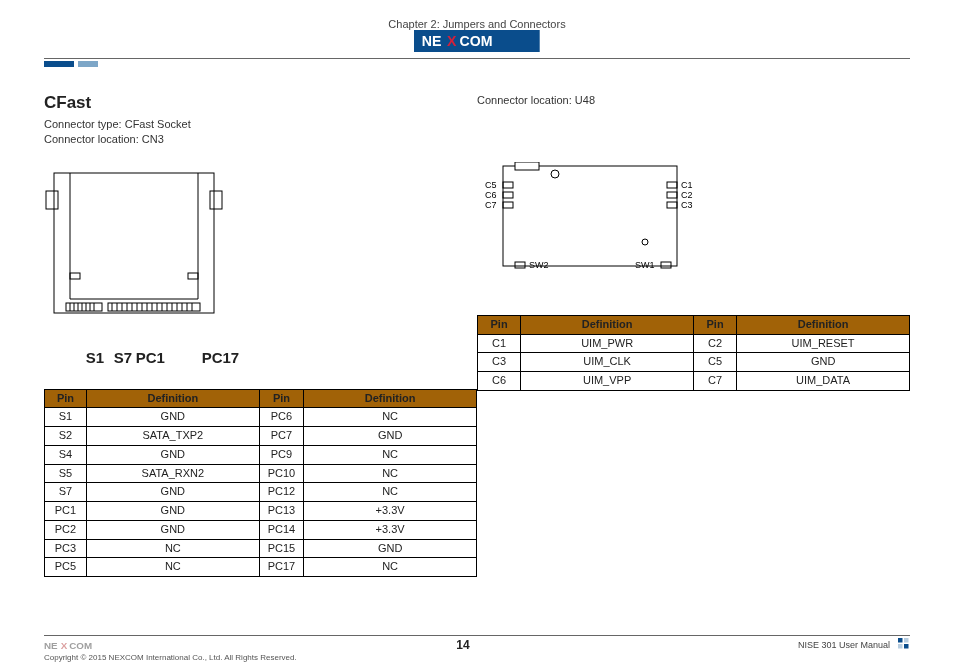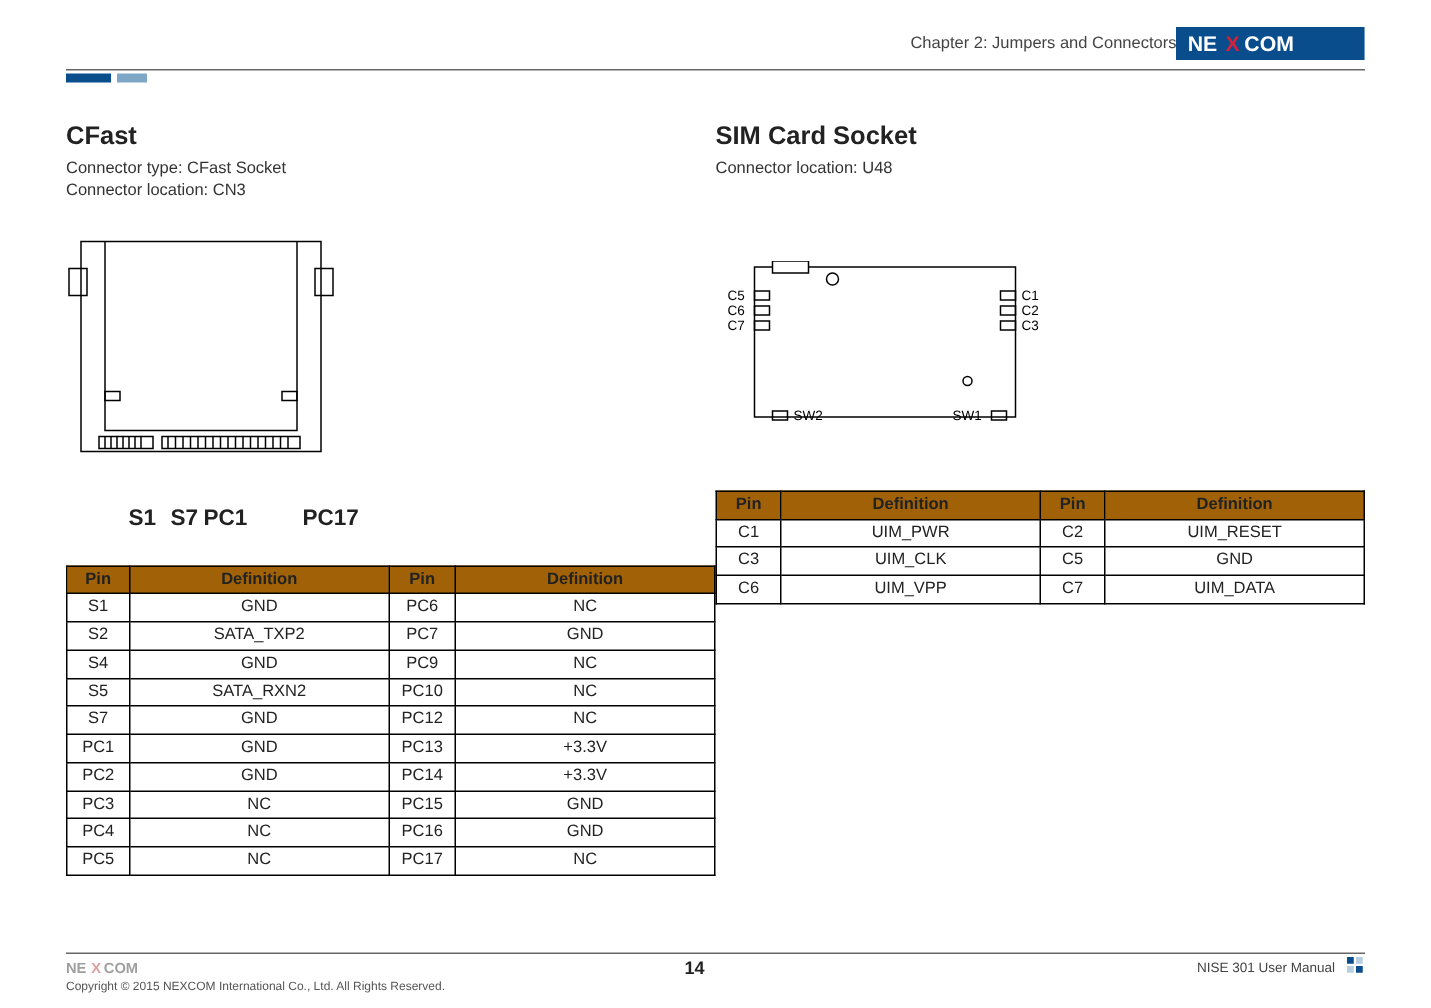--- a/index.html
+++ b/index.html
@@ -17,20 +17,21 @@
     padding: 18px 44px 10px 44px;
     position: relative;
     height: 100%;
   }
   .top-row {
     display: flex;
     justify-content: flex-end;
     align-items: center;
     font-size: 11px;
     color: #444;
+    flex-direction: column;
   }
   .top-line {
     border: none;
     border-top: 1px solid #666;
     margin: 6px 0 0 0;
   }
   .accent-bar {
     position: relative;
     height: 12px;
     margin: 2px 0 20px 0;
@@ -247,37 +248,30 @@
               <td class="pin">PC14</td>
               <td class="def">+3.3V</td>
             </tr>
             <tr>
               <td class="pin">PC3</td>
               <td class="def">NC</td>
               <td class="pin">PC15</td>
               <td class="def">GND</td>
             </tr>
             <tr>
-              <td class="pin">PC4</td>
-              <td class="def">NC</td>
-              <td class="pin">PC16</td>
-              <td class="def">GND</td>
-            </tr>
-            <tr>
               <td class="pin">PC5</td>
               <td class="def">NC</td>
               <td class="pin">PC17</td>
               <td class="def">NC</td>
             </tr>
           </tbody>
       </table>
     </div>
 
     <div class="col">
-      <h2>SIM Card Socket</h2>
       <p class="subtext">Connector location: U48</p>
 
       <div class="figure-sim">
         <svg width="210" height="120" viewBox="0 0 210 120">
           <rect x="18" y="4" width="174" height="100" fill="none" stroke="#000"></rect>
 
           <rect x="30" y="0" width="24" height="8" fill="#fff" stroke="#000"></rect>
 
           <circle cx="70" cy="12" r="4" fill="none" stroke="#000"></circle>
           <circle cx="160" cy="80" r="3" fill="none" stroke="#000"></circle>

